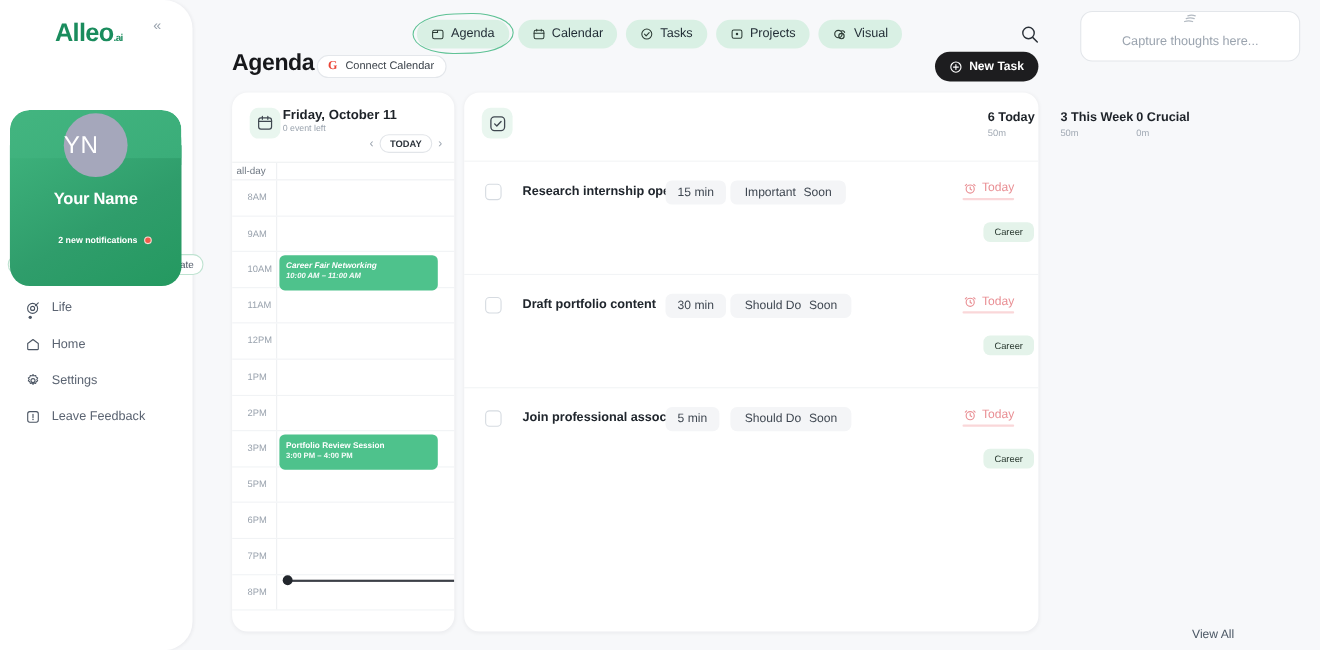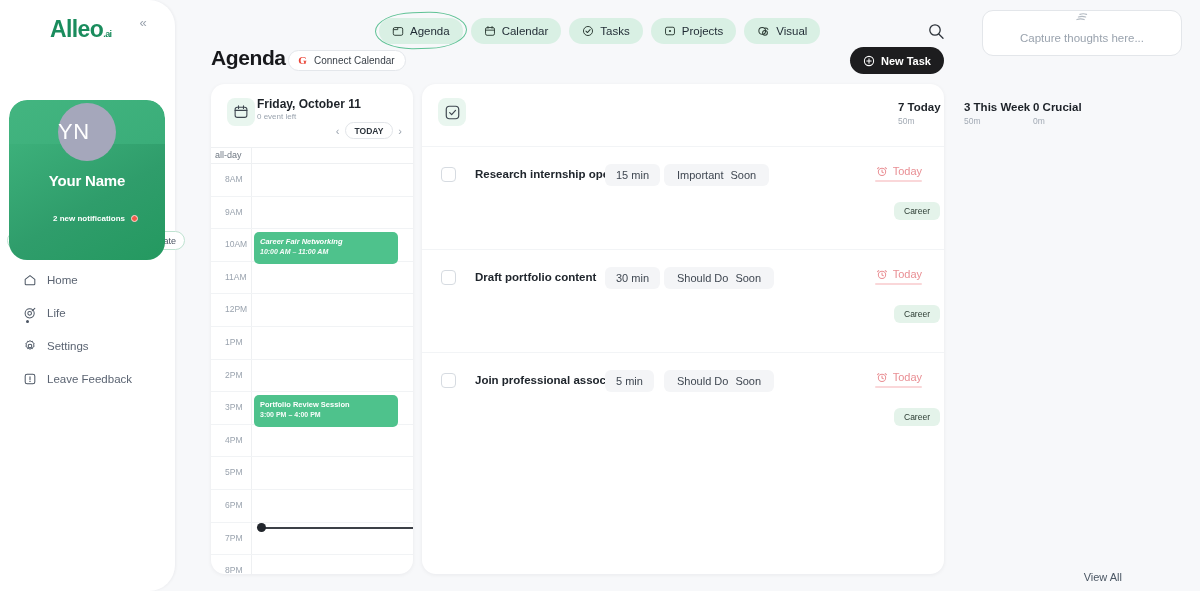--- a/index.html
+++ b/index.html
@@ -295,35 +295,35 @@
           <path d="M1 5h10" stroke="#3d8f69" stroke-width="1.1"></path>
         </svg>
         <span>Date</span>
       </div>
     </div>
 
     <nav class="nav">
       <div class="nav-item">
         <span class="nav-ico">
           <svg width="14" height="14" viewBox="0 0 16 16">
-              <path d="M2.5 7.2 8 3l5.5 4.2v5.3a1 1 0 0 1-1 1h-9a1 1 0 0 1-1-1z" fill="none" stroke="#4b5563" stroke-width="1.15" stroke-linejoin="round"></path>
-            </svg>
-        </span>
-        <span>Home</span>
-      </div>
-      <div class="nav-item">
-        <span class="nav-ico">
-          <svg width="14" height="14" viewBox="0 0 16 16">
               <circle cx="7.6" cy="8.4" r="5.2" fill="none" stroke="#4b5563" stroke-width="1.15"></circle>
               <circle cx="7.6" cy="8.4" r="2.1" fill="none" stroke="#4b5563" stroke-width="1.15"></circle>
               <path d="M10.5 5.5 13.5 2.6" stroke="#4b5563" stroke-width="1.15" stroke-linecap="round"></path>
             </svg>
           <span class="life-dot"></span>
         </span>
         <span>Life</span>
+      </div>
+      <div class="nav-item">
+        <span class="nav-ico">
+          <svg width="14" height="14" viewBox="0 0 16 16">
+              <path d="M2.5 7.2 8 3l5.5 4.2v5.3a1 1 0 0 1-1 1h-9a1 1 0 0 1-1-1z" fill="none" stroke="#4b5563" stroke-width="1.15" stroke-linejoin="round"></path>
+            </svg>
+        </span>
+        <span>Home</span>
       </div>
       <div class="nav-item">
         <span class="nav-ico">
           <svg width="14" height="14" viewBox="0 0 16 16">
               <circle cx="8" cy="8" r="2.1" fill="none" stroke="#4b5563" stroke-width="1.15"></circle>
               <path d="M8 1.6l1 1.5 1.8-.5.5 1.8 1.6.9-1 1.5 1 1.5-1.6.9-.5 1.8-1.8-.5-1 1.5-1-1.5-1.8.5-.5-1.8-1.6-.9 1-1.5-1-1.5 1.6-.9.5-1.8 1.8.5z" fill="none" stroke="#4b5563" stroke-width="1.05" stroke-linejoin="round"></path>
             </svg>
         </span>
         <span>Settings</span>
       </div>
@@ -461,24 +461,20 @@
         </div>
       <div class="hour-row">
           <span class="hour-lbl">2PM</span>
           <div class="hour-cell"></div>
         </div>
       <div class="hour-row">
           <span class="hour-lbl">3PM</span>
           <div class="hour-cell"></div>
         </div>
       <div class="hour-row">
-          <span class="hour-lbl">4PM</span>
-          <div class="hour-cell"></div>
-        </div>
-      <div class="hour-row">
           <span class="hour-lbl">5PM</span>
           <div class="hour-cell"></div>
         </div>
       <div class="hour-row">
           <span class="hour-lbl">6PM</span>
           <div class="hour-cell"></div>
         </div>
       <div class="hour-row">
           <span class="hour-lbl">7PM</span>
           <div class="hour-cell"></div>
@@ -507,21 +503,21 @@
   <section class="task-panel">
 
     <div class="stats">
       <div class="stat-ico">
         <svg width="17" height="17" viewBox="0 0 18 18">
           <rect x="2.4" y="2.4" width="13.2" height="13.2" rx="3.4" fill="none" stroke="#3f4750" stroke-width="1.25"></rect>
           <path d="M6 9.1 8.1 11.2 12.2 6.8" fill="none" stroke="#3f4750" stroke-width="1.3" stroke-linecap="round" stroke-linejoin="round"></path>
         </svg>
       </div>
       <div class="stat" style="left:476px;">
-        <div class="stat-main">7 Today</div>
+        <div class="stat-main">6 Today</div>
         <div class="stat-sub">50m</div>
       </div>
       <div class="stat" style="left:542px;">
         <div class="stat-main">3 This Week</div>
         <div class="stat-sub">50m</div>
       </div>
       <div class="stat" style="left:611px;">
         <div class="stat-main">0 Crucial</div>
         <div class="stat-sub">0m</div>
       </div>

